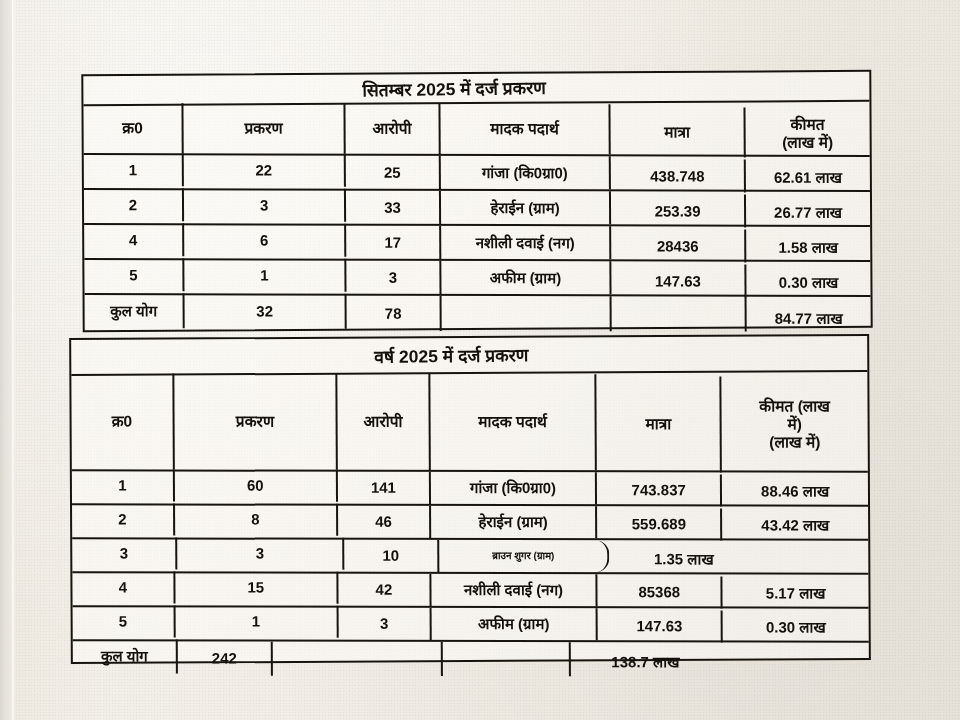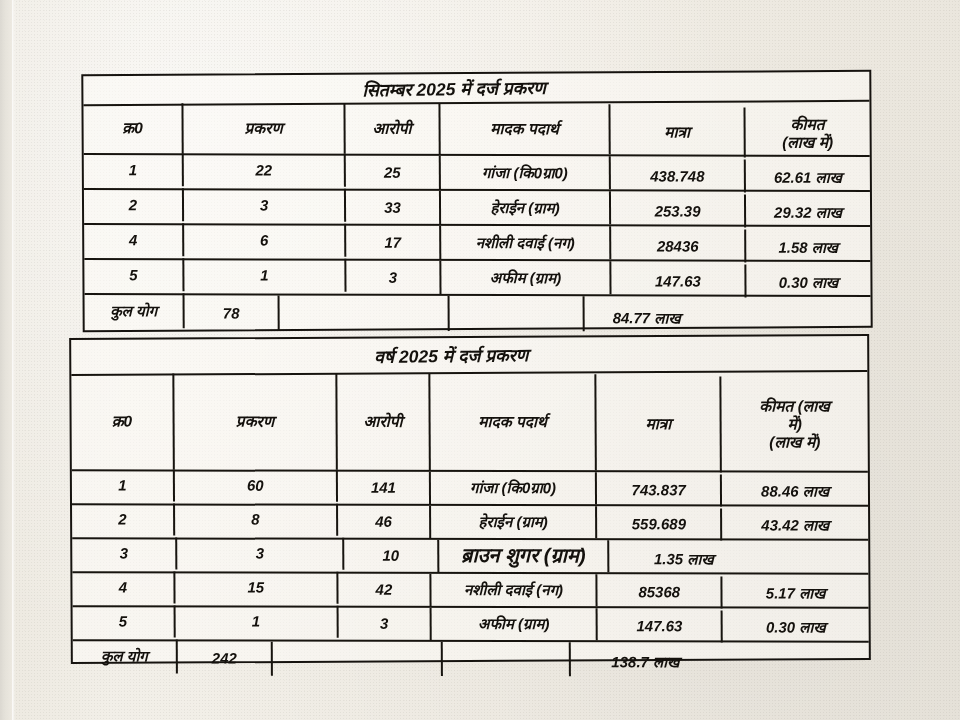--- a/index.html
+++ b/index.html
@@ -29,21 +29,21 @@
   #edge{
     position:absolute;left:0;top:0;width:14px;height:100%;
     background:linear-gradient(90deg,#d9d6cf 0%,#e4e1d9 35%,#efebe3 100%);
     opacity:.9;
   }
   #edge2{
     position:absolute;left:12px;top:0;width:3px;height:100%;
     background:linear-gradient(90deg,rgba(255,255,255,.85),rgba(255,255,255,0));
   }
 
-  .sheet{position:absolute;inset:0;font-style:italic;}
+  .sheet{position:absolute;inset:0;}
 
   
   .tbl{
     position:absolute;
     border:2.5px solid #16130f;
     background:rgba(253,251,247,.55);
     box-sizing:border-box;
   }
   .tbl.t1{left:82px;top:72px;width:790px;height:258px;
           transform:rotate(-0.32deg);}
@@ -142,21 +142,21 @@
       <div class="cell c4 j3">438.748</div>
       <div class="cell c5 j4">62.61 लाख</div>
     </div>
 
     <div class="trow drow skew1">
       <div class="cell c0 jm1">2</div>
       <div class="cell c1 jm1">3</div>
       <div class="cell c2">33</div>
       <div class="cell c3 nowrapcell">हेराईन (ग्राम)</div>
       <div class="cell c4 j3">253.39</div>
-      <div class="cell c5 j4">29.32 लाख</div>
+      <div class="cell c5 j4">26.77 लाख</div>
     </div>
 
     <div class="trow drow skew1">
       <div class="cell c0 jm1">4</div>
       <div class="cell c1 jm1">6</div>
       <div class="cell c2">17</div>
       <div class="cell c3 nowrapcell">नशीली दवाई (नग)</div>
       <div class="cell c4 j3">28436</div>
       <div class="cell c5 j4">1.58 लाख</div>
     </div>
@@ -165,20 +165,21 @@
       <div class="cell c0 jm1">5</div>
       <div class="cell c1 jm1">1</div>
       <div class="cell c2">3</div>
       <div class="cell c3 nowrapcell">अफीम (ग्राम)</div>
       <div class="cell c4 j3">147.63</div>
       <div class="cell c5 j4">0.30 लाख</div>
     </div>
 
     <div class="trow drow skew1">
       <div class="cell c0 jm1">कुल योग</div>
+      <div class="cell c1 jm1">32</div>
       <div class="cell c2">78</div>
       <div class="cell c3"></div>
       <div class="cell c4"></div>
       <div class="cell c5 j4">84.77 लाख</div>
     </div>
 
   </div>
 
   <div class="tbl t2">
 
@@ -214,21 +215,21 @@
       <div class="cell c2">46</div>
       <div class="cell c3 nowrapcell">हेराईन (ग्राम)</div>
       <div class="cell c4 j2">559.689</div>
       <div class="cell c5 j3">43.42 लाख</div>
     </div>
 
     <div class="trow drow skew2">
       <div class="cell c0 jm1">3</div>
       <div class="cell c1 jm1">3</div>
       <div class="cell c2">10</div>
-      <div class="cell c3 nowrapcell" style="font-size:20px;">ब्राउन शुगर (ग्राम)</div>
+      <div class="cell c3 nowrapcell" style="font-size:10px;border-radius:14px;">ब्राउन शुगर (ग्राम)</div>
       <div class="cell c5 j3">1.35 लाख</div>
     </div>
 
     <div class="trow drow skew2">
       <div class="cell c0 jm1">4</div>
       <div class="cell c1 jm1">15</div>
       <div class="cell c2">42</div>
       <div class="cell c3 nowrapcell">नशीली दवाई (नग)</div>
       <div class="cell c4 j2">85368</div>
       <div class="cell c5 j3">5.17 लाख</div>

